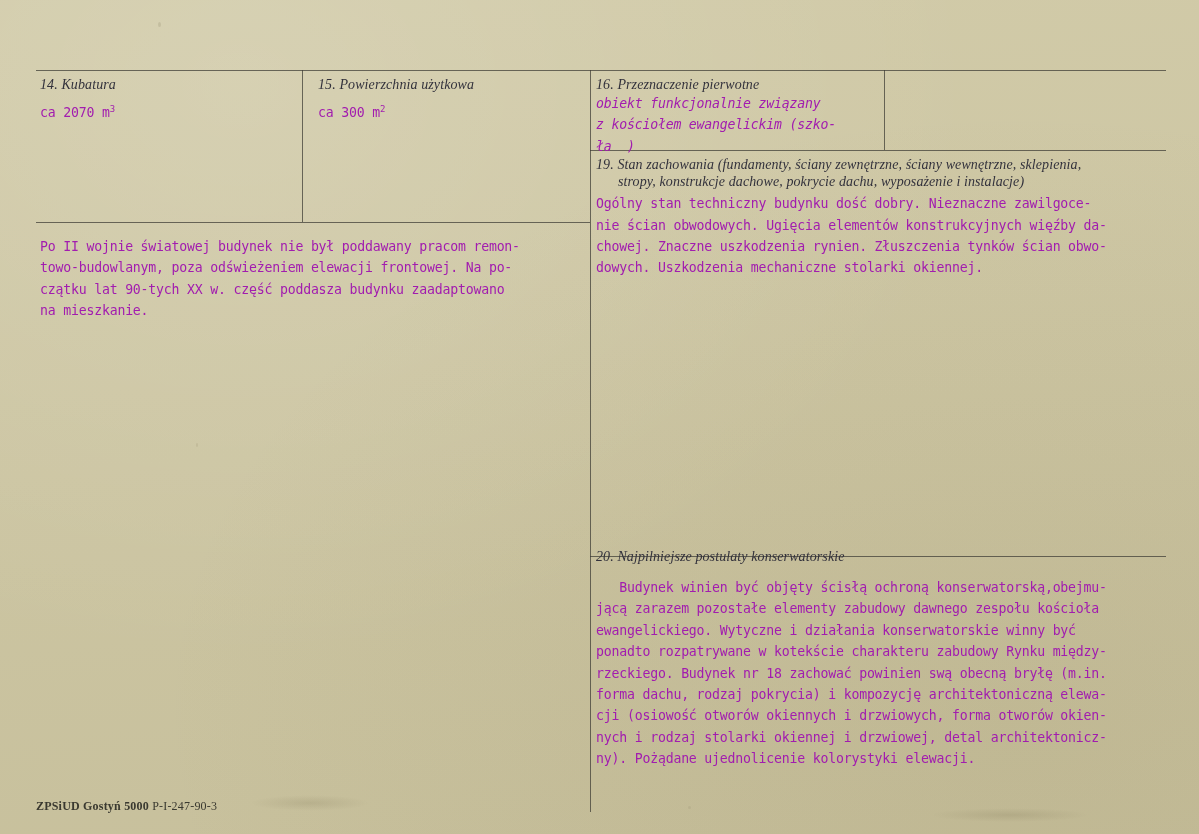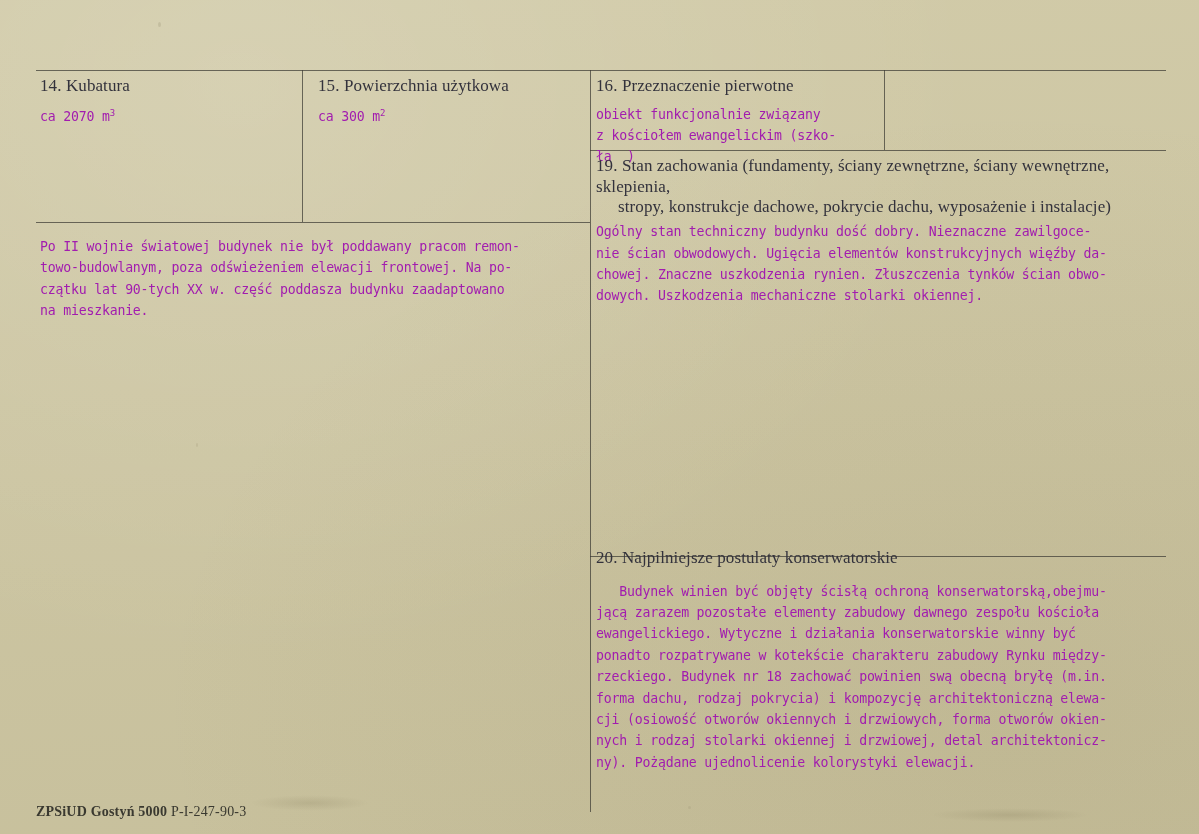--- a/index.html
+++ b/index.html
@@ -46,45 +46,46 @@
   .rule.h { height: 1px; }
   .rule.v { width: 1px; }
 
   
   .field {
     position: absolute;
     box-sizing: border-box;
   }
   .field-label {
     font-family: "Liberation Serif", serif;
-    font-size: 17px;
+    font-size: 14px;
     line-height: 1.22;
     color: #33323c;
     letter-spacing: 0.1px;
+    font-style: italic;
   }
   .typed {
     font-family: "DejaVu Sans Mono", monospace;
     font-size: 13.2px;
     line-height: 1.62;
     color: #a21caf;
     letter-spacing: -0.2px;
     white-space: pre-wrap;
   }
   .sup {
     font-family: "DejaVu Sans Mono", monospace;
     font-size: 9px;
     vertical-align: super;
   }
 
   .footer-code {
     position: absolute;
     left: 36px;
-    bottom: 14px;
+    bottom: 20px;
     font-family: "Liberation Serif", serif;
-    font-size: 14px;
+    font-size: 12px;
     letter-spacing: 0.2px;
     color: #3a3930;
     font-weight: 700;
   }
   .footer-code .thin { font-weight: 400; }
 
   .smudge {
     position: absolute;
     pointer-events: none;
     opacity: 0.25;
@@ -112,21 +113,21 @@
     <div class="typed" style="margin-top:9px;"><span>ca 2070 m</span><span class="sup">3</span></div>
   </div>
 
   <div class="field" style="left:318px; top:76px; width:272px;">
     <div class="field-label">15. Powierzchnia użytkowa</div>
     <div class="typed" style="margin-top:9px;"><span>ca 300 m</span><span class="sup">2</span></div>
   </div>
 
   <div class="field" style="left:596px; top:76px; width:290px;">
     <div class="field-label">16. Przeznaczenie pierwotne</div>
-    <div class="typed" style="margin-top:7px;">obiekt funkcjonalnie związany
+    <div class="typed" style="margin-top:0;font-style:italic;">obiekt funkcjonalnie związany
 z kościołem ewangelickim (szko-
 ła  )</div>
   </div>
 
 
   <div class="field" style="left:40px; top:228px; width:548px;">
     <div class="typed" style="margin-top:8px;">Po II wojnie światowej budynek nie był poddawany pracom remon-
 towo-budowlanym, poza odświeżeniem elewacji frontowej. Na po-
 czątku lat 90-tych XX w. część poddasza budynku zaadaptowano
 na mieszkanie.</div>

